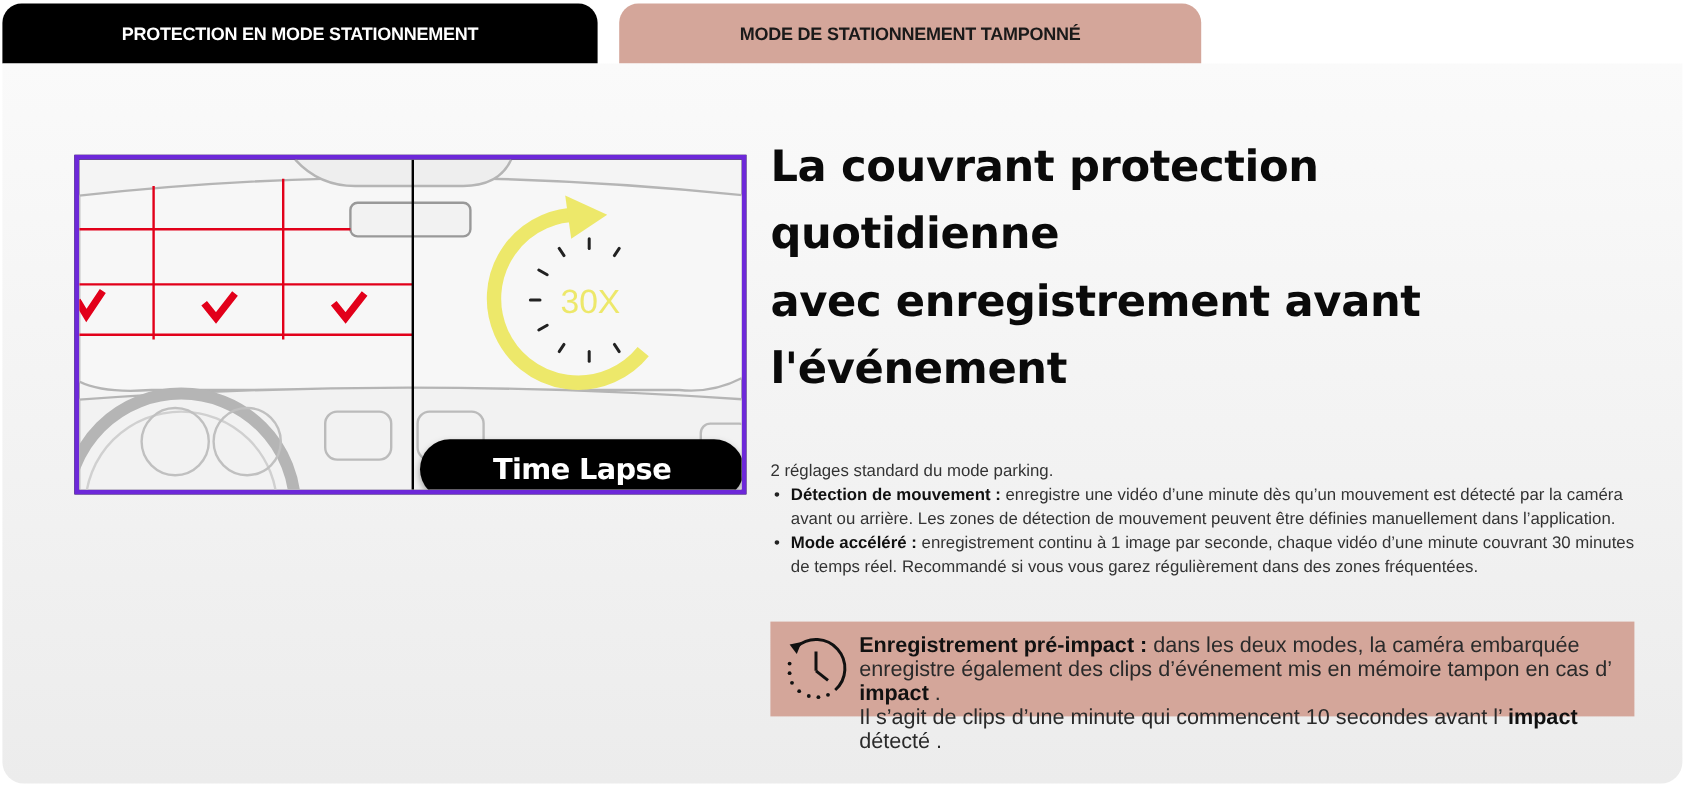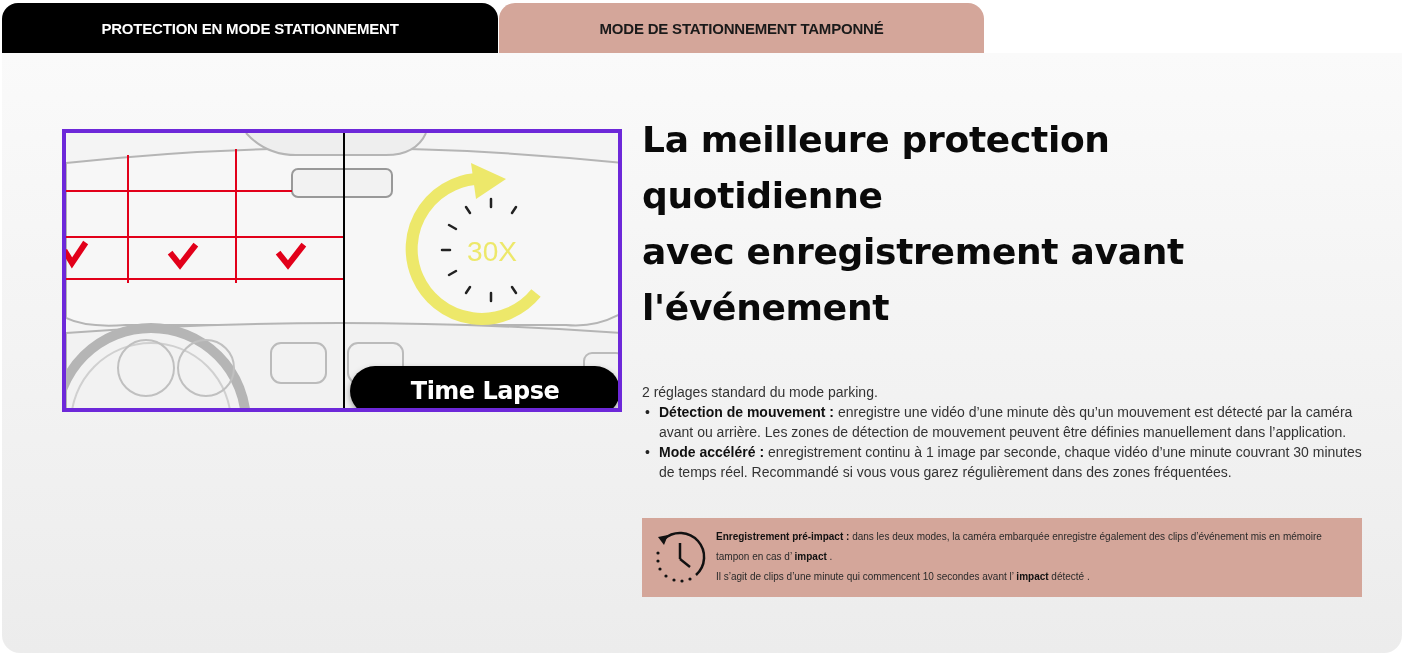--- a/index.html
+++ b/index.html
@@ -1,19 +1,19 @@
 <!DOCTYPE html>
 <html><head>
   <meta charset="utf-8">
   <style>
     * { box-sizing: border-box; margin: 0; padding: 0; }
     html, body { width: 1408px; height: 660px; background: #ffffff; overflow: hidden; }
     body { font-family: "DejaVu Sans", "Liberation Sans", sans-serif; color: #222; position: relative; }
 
-    .tabs { position: absolute; left: 2px; top: 3px; width: 1400px; height: 50px; display: flex; }
+    .tabs { position: absolute; left: 2px; top: 3px; width: 1400px; height: 50px; display: flex; gap: 17px; }
     .tab { height: 50px; display: flex; align-items: center; justify-content: center;
            font-family: "Liberation Sans", sans-serif; font-weight: bold; font-size: 15px; letter-spacing: -0.2px;
            border-radius: 16px 16px 0 0; cursor: pointer; }
     .tab.dark { background: #000; color: #fff; }
     .tab.active { background: #d4a69a; color: #1a1a1a; }
     .tab1 { width: 496px; }
     .tab2 { width: 417px; margin-left: 1px; }
     .tab3 { width: 485px; margin-left: 1px; }
 
     .panel { position: absolute; left: 2px; top: 53px; width: 1400px; height: 600px;
@@ -41,21 +41,21 @@
     .headline span { display: block; }
 
     .desc { position: absolute; left: 642px; top: 382px; width: 720px; font-family: "Liberation Sans", sans-serif;
             font-size: 14px; line-height: 20px; color: #333; }
     .desc ul { list-style: none; margin: 0; padding: 0; }
     .desc li { position: relative; padding-left: 17px; }
     .desc li::before { content: "•"; position: absolute; left: 3px; top: 0; color: #222; }
     .desc b { color: #111; }
 
     .note { position: absolute; left: 642px; top: 518px; width: 720px; height: 79px; background: #d4a69a;
-            font-family: "Liberation Sans", sans-serif; font-size: 10px; line-height: 20px; color: #2a2a2a;
+            font-family: "Liberation Sans", sans-serif; font-size: 18px; line-height: 20px; color: #2a2a2a;
             padding: 9px 10px 0 74px; }
     .note b { color: #111; }
     .note-icon { position: absolute; left: 8px; top: 9px; width: 56px; height: 60px; }
   </style>
 </head>
 <body>
 
 <div class="tabs">
   <div class="tab dark tab1">
     <span>PROTECTION EN MODE STATIONNEMENT</span>
@@ -121,21 +121,21 @@
       <text x="426" y="128" fill="#ede86a" font-family="Liberation Sans, sans-serif" font-size="28" text-anchor="middle">30X</text>
     </svg>
   </div>
   <div class="pill pill-timelapse">
     <span>Time Lapse</span>
   </div>
   <div class="illus-footer">Buffered Parking Mode Settings</div>
 </div>
 
 <h1 class="headline">
-  <span>La meilleure protection</span>
+  <span>La couvrant protection</span>
   <span>quotidienne</span>
   <span>avec enregistrement avant</span>
   <span>l'événement</span>
 </h1>
 
 <div class="desc">
   <p>2 réglages standard du mode parking.</p>
   <ul>
     <li><b>Détection de mouvement :</b><span> enregistre une vidéo d’une minute dès qu’un mouvement est détecté par la caméra avant ou arrière. Les zones de détection de mouvement peuvent être définies manuellement dans l’application.</span></li>
     <li><b>Mode accéléré :</b><span> enregistrement continu à 1 image par seconde, chaque vidéo d’une minute couvrant 30 minutes de temps réel. Recommandé si vous vous garez régulièrement dans des zones fréquentées.</span></li>

